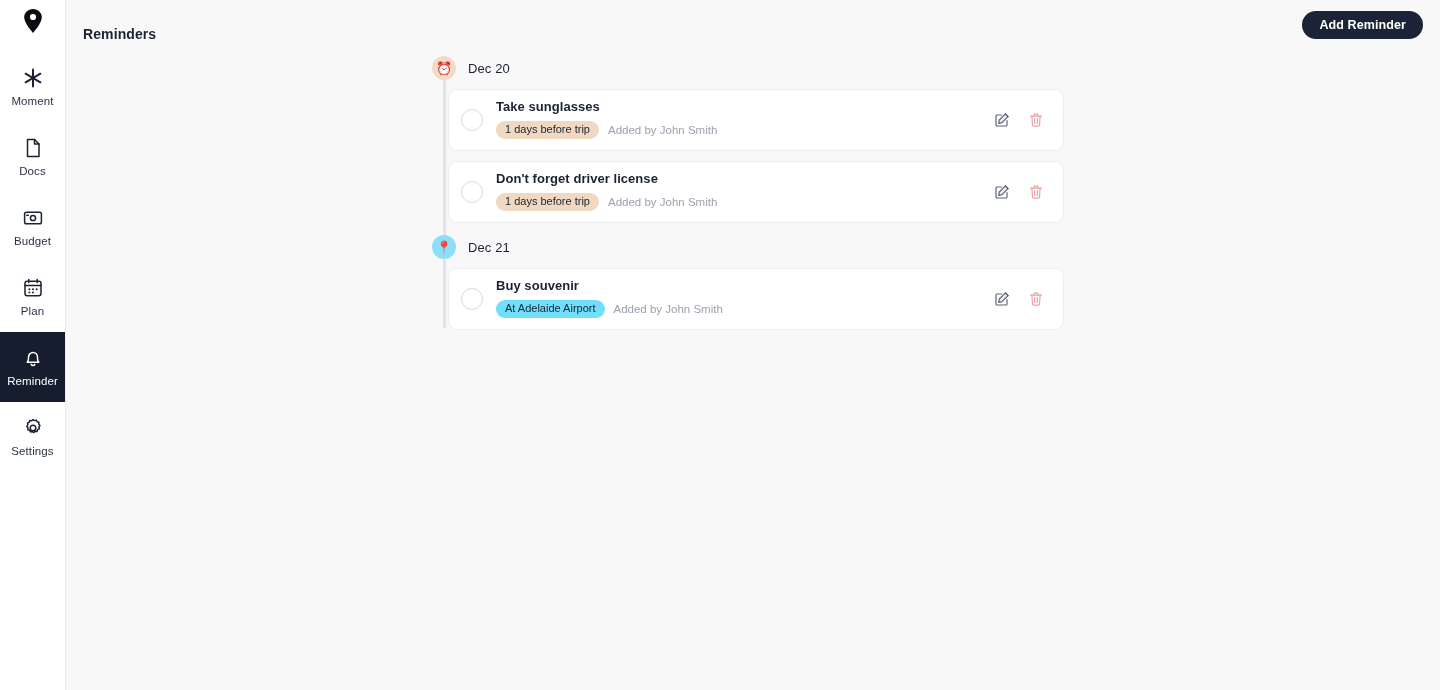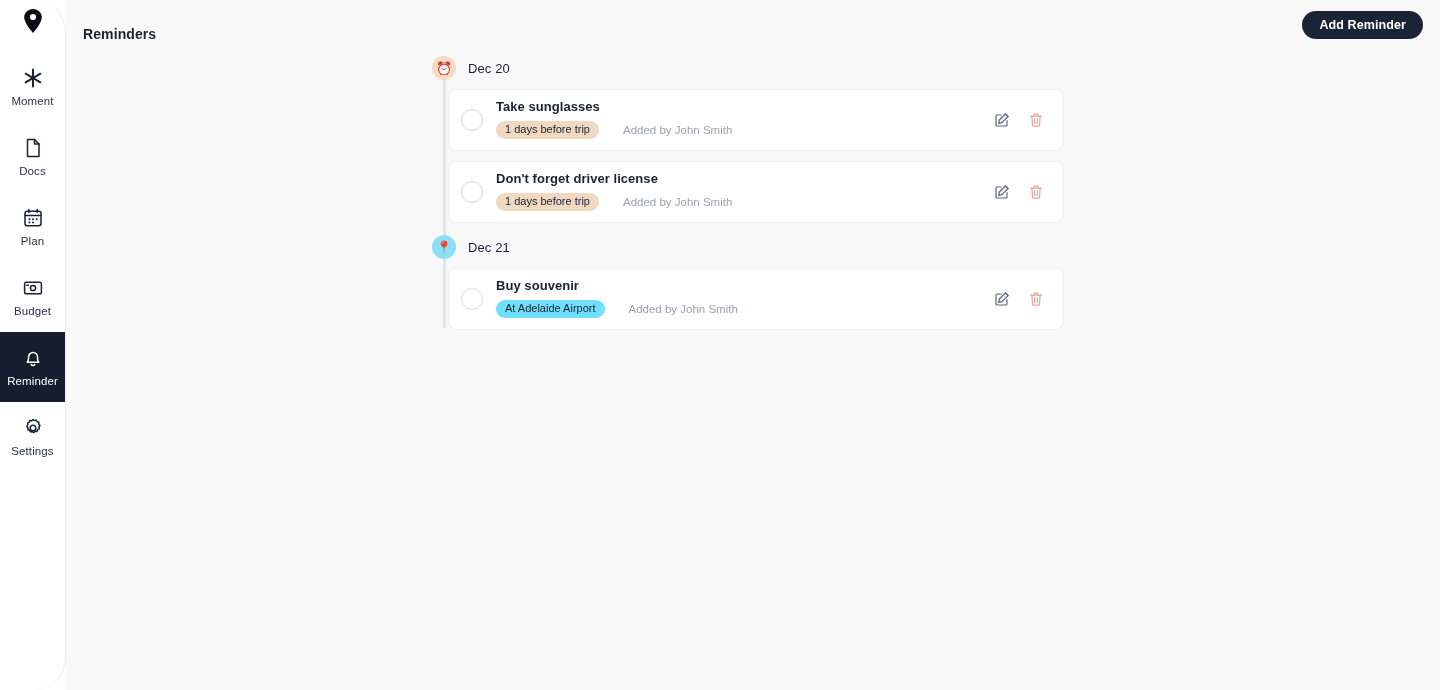--- a/index.html
+++ b/index.html
@@ -27,21 +27,20 @@
   .sidebar {
     width: 66px;
     min-width: 66px;
     height: 690px;
     background: #ffffff;
     border-right: 1px solid #e9ecf1;
     display: flex;
     flex-direction: column;
     align-items: stretch;
     position: relative;
-    border-radius: 32px;
   }
 
   .logo-wrap {
     height: 42px;
     display: flex;
     align-items: center;
     justify-content: center;
     margin-top: 0px;
   }
   .logo-wrap svg { display: block; }
@@ -231,21 +230,21 @@
     font-size: 13px;
     font-weight: bold;
     color: #1b2233;
     line-height: 1.1;
     letter-spacing: 0.05px;
   }
 
   .card-meta {
     display: flex;
     align-items: center;
-    gap: 24px;
+    gap: 9px;
   }
 
   .badge {
     font-size: 11px;
     padding: 3px 9px 4px 9px;
     border-radius: 10px;
     line-height: 1;
     white-space: nowrap;
     color: #1b2233;
   }
@@ -309,48 +308,48 @@
       </div>
 
       <div class="nav-item">
         <span class="nav-icon">
           <svg width="22" height="22" viewBox="0 0 22 22" fill="none" stroke="#1b2233" stroke-width="1.5" stroke-linejoin="round" stroke-linecap="round">
             <path d="M5.5 2.5 h7 l4.5 4.5 v12.5 h-11.5 z"></path>
             <path d="M12.5 2.5 v4.5 h4.5"></path>
           </svg>
         </span>
         <span class="nav-label">Docs</span>
+      </div>
+
+      <div class="nav-item">
+        <span class="nav-icon">
+          <svg width="22" height="22" viewBox="0 0 22 22" fill="none" stroke="#1b2233" stroke-width="1.5" stroke-linejoin="round">
+            <rect x="2.6" y="5.2" width="16.8" height="11.6" rx="1.8"></rect>
+            <circle cx="11" cy="11" r="2.6"></circle>
+            <line x1="4.8" y1="8.3" x2="6.3" y2="8.3" stroke-linecap="round"></line>
+          </svg>
+        </span>
+        <span class="nav-label">Budget</span>
       </div>
 
       <div class="nav-item">
         <span class="nav-icon">
           <svg width="22" height="22" viewBox="0 0 22 22" fill="none" stroke="#1b2233" stroke-width="1.5" stroke-linecap="round">
             <rect x="3" y="4.2" width="16" height="14.5" rx="2.2"></rect>
             <line x1="3" y1="8.6" x2="19" y2="8.6"></line>
             <line x1="6.8" y1="2.6" x2="6.8" y2="5.4"></line>
             <line x1="15.2" y1="2.6" x2="15.2" y2="5.4"></line>
             <circle cx="7.4" cy="12.3" r="1" fill="#1b2233" stroke="none"></circle>
             <circle cx="11" cy="12.3" r="1" fill="#1b2233" stroke="none"></circle>
             <circle cx="14.6" cy="12.3" r="1" fill="#1b2233" stroke="none"></circle>
             <circle cx="7.4" cy="15.6" r="1" fill="#1b2233" stroke="none"></circle>
             <circle cx="11" cy="15.6" r="1" fill="#1b2233" stroke="none"></circle>
           </svg>
         </span>
         <span class="nav-label">Plan</span>
-      </div>
-
-      <div class="nav-item">
-        <span class="nav-icon">
-          <svg width="22" height="22" viewBox="0 0 22 22" fill="none" stroke="#1b2233" stroke-width="1.5" stroke-linejoin="round">
-            <rect x="2.6" y="5.2" width="16.8" height="11.6" rx="1.8"></rect>
-            <circle cx="11" cy="11" r="2.6"></circle>
-            <line x1="4.8" y1="8.3" x2="6.3" y2="8.3" stroke-linecap="round"></line>
-          </svg>
-        </span>
-        <span class="nav-label">Budget</span>
       </div>
 
       <div class="nav-item active">
         <span class="nav-icon">
           <svg width="22" height="22" viewBox="0 0 22 22" fill="none" stroke="#ffffff" stroke-width="1.5" stroke-linejoin="round" stroke-linecap="round">
             <path d="M5.2 15.2 c1.1-1.1 1.3-2.2 1.3-3.6 v-1.4 c0-2.6 2-4.7 4.5-4.7 s4.5 2.1 4.5 4.7 v1.4 c0 1.4 .2 2.5 1.3 3.6 z"></path>
             <path d="M9.2 17.4 a2 2 0 0 0 3.6 0"></path>
           </svg>
         </span>
         <span class="nav-label">Reminder</span>

